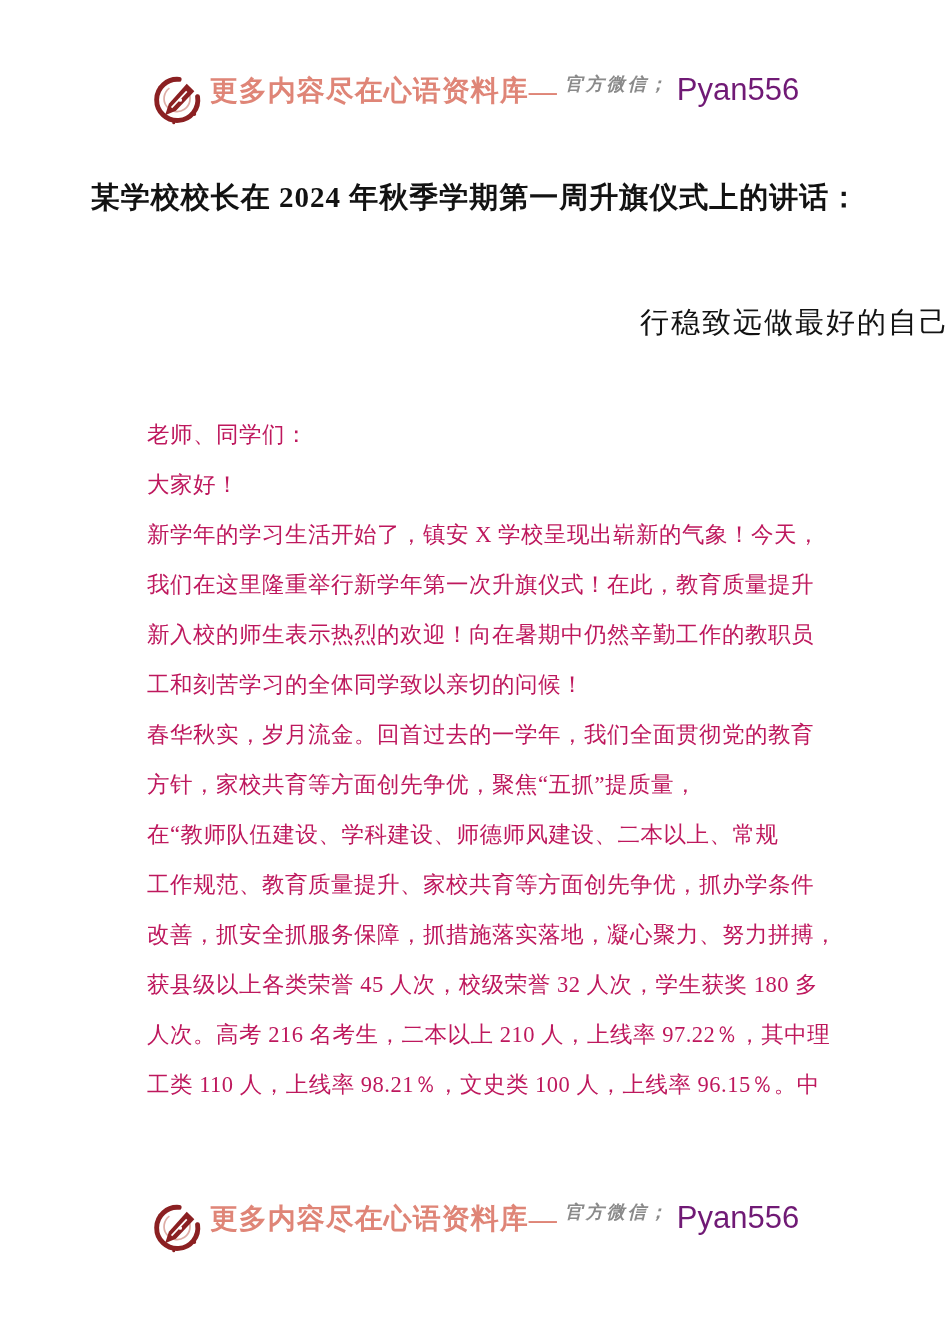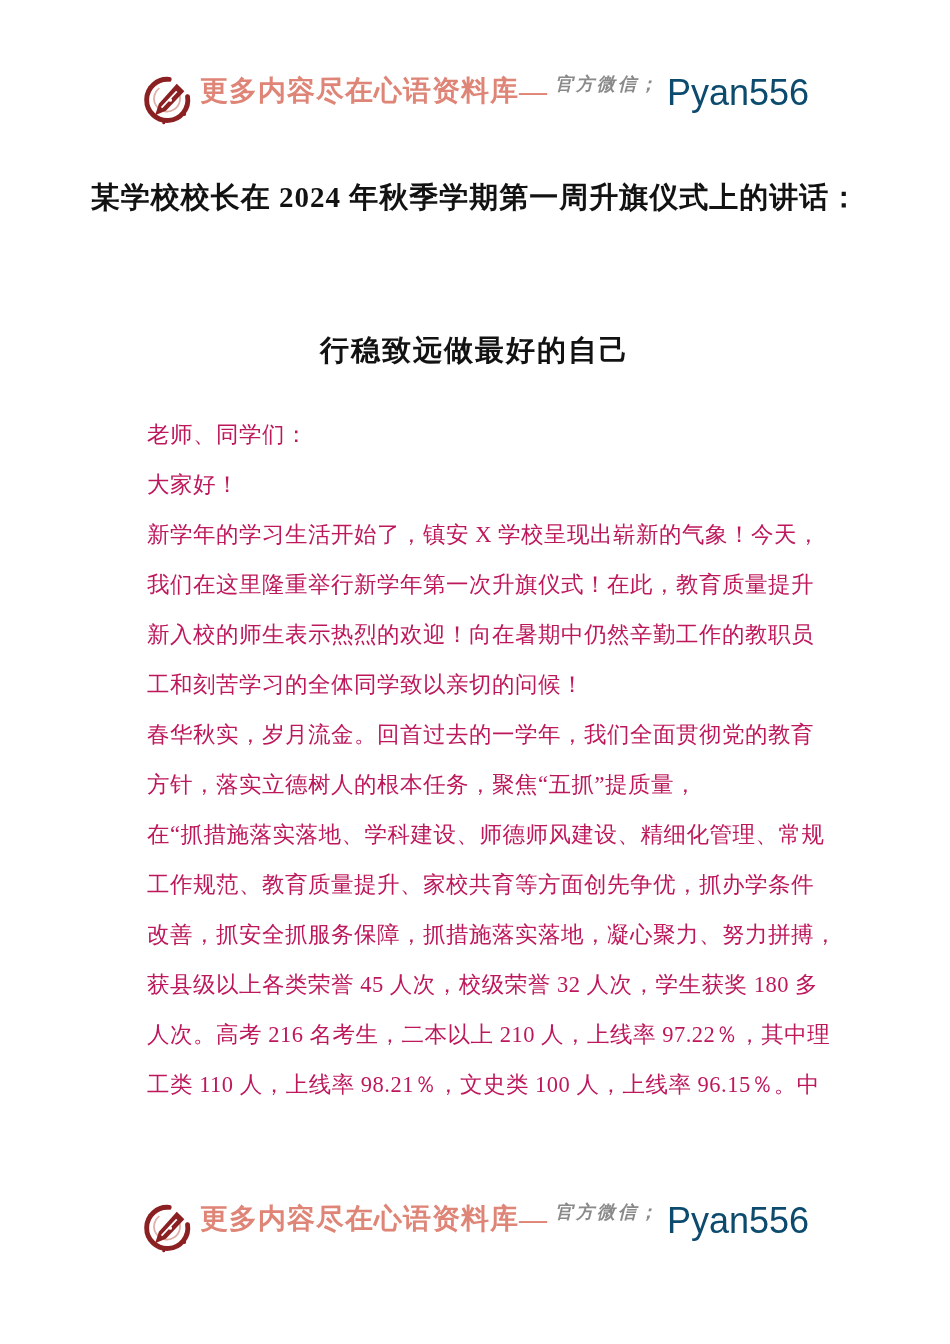--- a/index.html
+++ b/index.html
@@ -35,22 +35,22 @@
   }
   .wm-channel {
     color: #8a8a8a;
     font-size: 18px;
     font-style: italic;
     font-weight: bold;
     letter-spacing: 3px;
     white-space: nowrap;
   }
   .wm-account {
-    color: #0c4a6e;
-    font-size: 36px;
+    color: #701a75;
+    font-size: 31px;
     font-family: "Liberation Sans", "DejaVu Sans", sans-serif;
     white-space: nowrap;
   }
 
   
   .doc-title {
     position: absolute;
     top: 178px;
     left: 0;
     width: 100%;
@@ -59,26 +59,25 @@
     font-weight: bold;
     color: #121212;
     letter-spacing: 1px;
     white-space: nowrap;
   }
   .doc-subtitle {
     position: absolute;
     top: 303px;
     left: 0;
     width: 100%;
-    text-align: center;
+    text-align: right;
     font-size: 29px;
-    font-weight: bold;
+    font-weight: normal;
     color: #121212;
     letter-spacing: 2px;
-    margin-top: 28px;
   }
 
   
   .doc-body {
     position: absolute;
     top: 410px;
     left: 147px;
     width: 672px;
     color: #be185d;
     font-size: 22.5px;
@@ -116,22 +115,22 @@
   <div class="doc-subtitle">行稳致远做最好的自己</div>
 
   <div class="doc-body">
     <div class="body-line">老师、同学们：</div>
     <div class="body-line">大家好！</div>
     <div class="body-line">新学年的学习生活开始了，镇安 X 学校呈现出崭新的气象！今天，</div>
     <div class="body-line">我们在这里隆重举行新学年第一次升旗仪式！在此，教育质量提升</div>
     <div class="body-line">新入校的师生表示热烈的欢迎！向在暑期中仍然辛勤工作的教职员</div>
     <div class="body-line">工和刻苦学习的全体同学致以亲切的问候！</div>
     <div class="body-line">春华秋实，岁月流金。回首过去的一学年，我们全面贯彻党的教育</div>
-    <div class="body-line">方针，落实立德树人的根本任务，聚焦“五抓”提质量，</div>
-    <div class="body-line">在“抓措施落实落地、学科建设、师德师风建设、精细化管理、常规</div>
+    <div class="body-line">方针，家校共育等方面创先争优，聚焦“五抓”提质量，</div>
+    <div class="body-line">在“教师队伍建设、学科建设、师德师风建设、二本以上、常规</div>
     <div class="body-line">工作规范、教育质量提升、家校共育等方面创先争优，抓办学条件</div>
     <div class="body-line">改善，抓安全抓服务保障，抓措施落实落地，凝心聚力、努力拼搏，</div>
     <div class="body-line">获县级以上各类荣誉 45 人次，校级荣誉 32 人次，学生获奖 180 多</div>
     <div class="body-line">人次。高考 216 名考生，二本以上 210 人，上线率 97.22％，其中理</div>
     <div class="body-line">工类 110 人，上线率 98.21％，文史类 100 人，上线率 96.15％。中</div>
   </div>
 
   <div class="watermark footer">
     <svg class="wm-logo" viewBox="0 0 48 48" aria-hidden="true">
       <path d="M26 5 A19 19 0 1 0 43 21" fill="none" stroke="#8b2022" stroke-width="4.5" stroke-linecap="round"></path>

